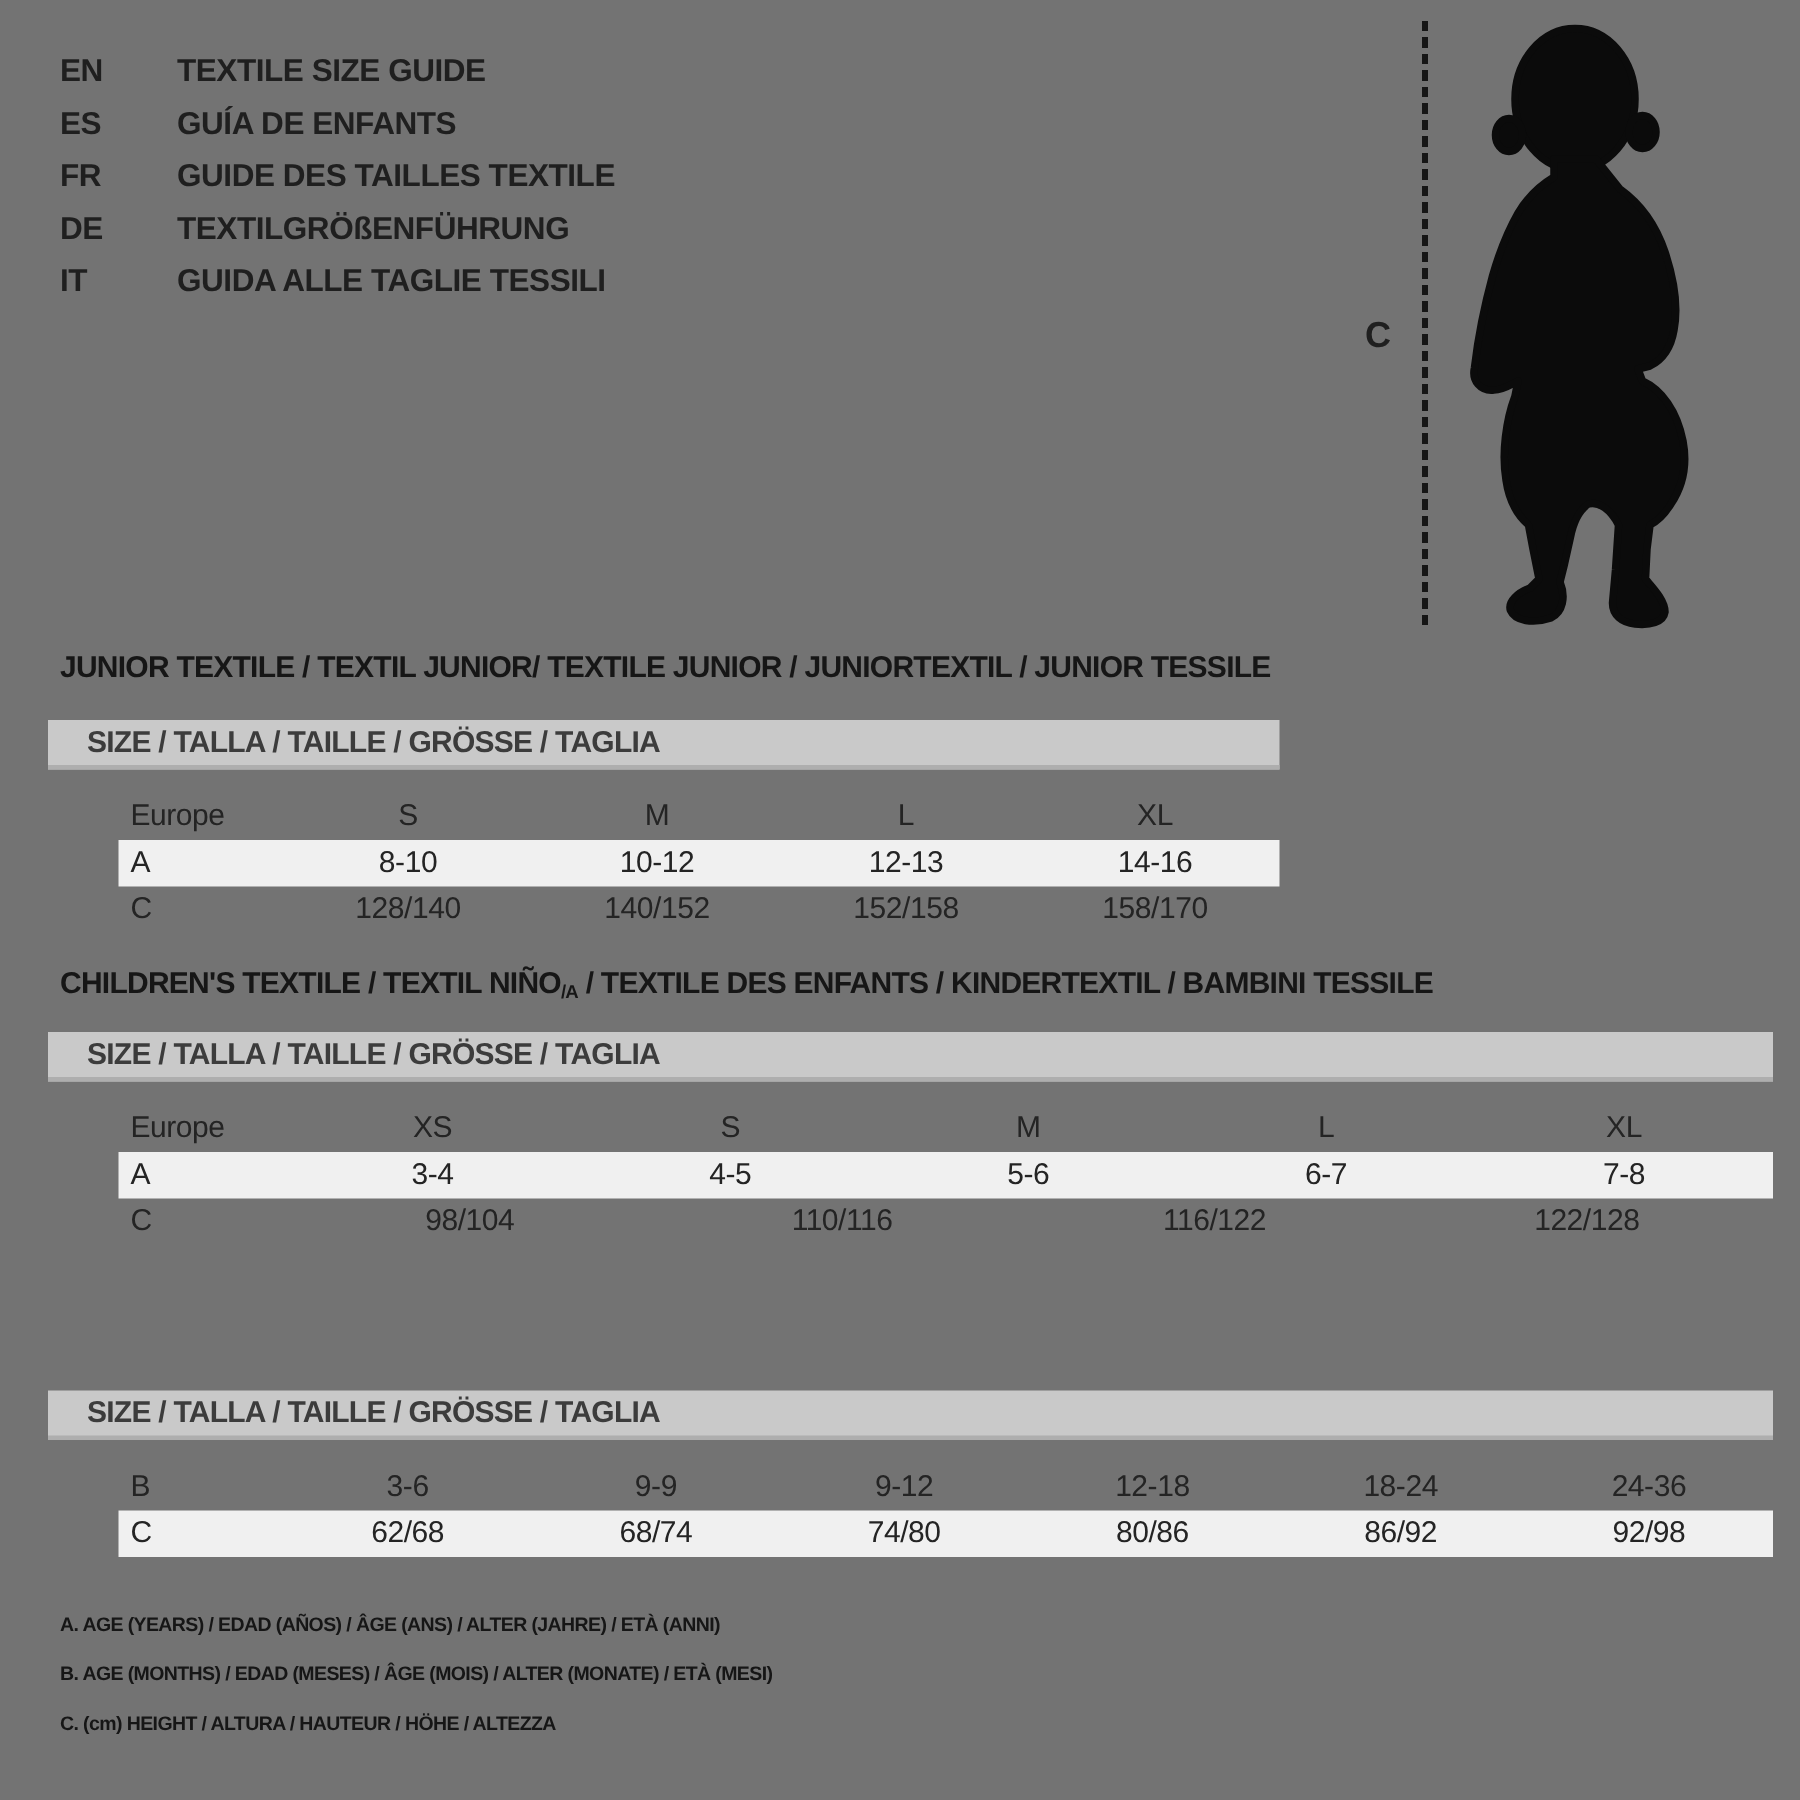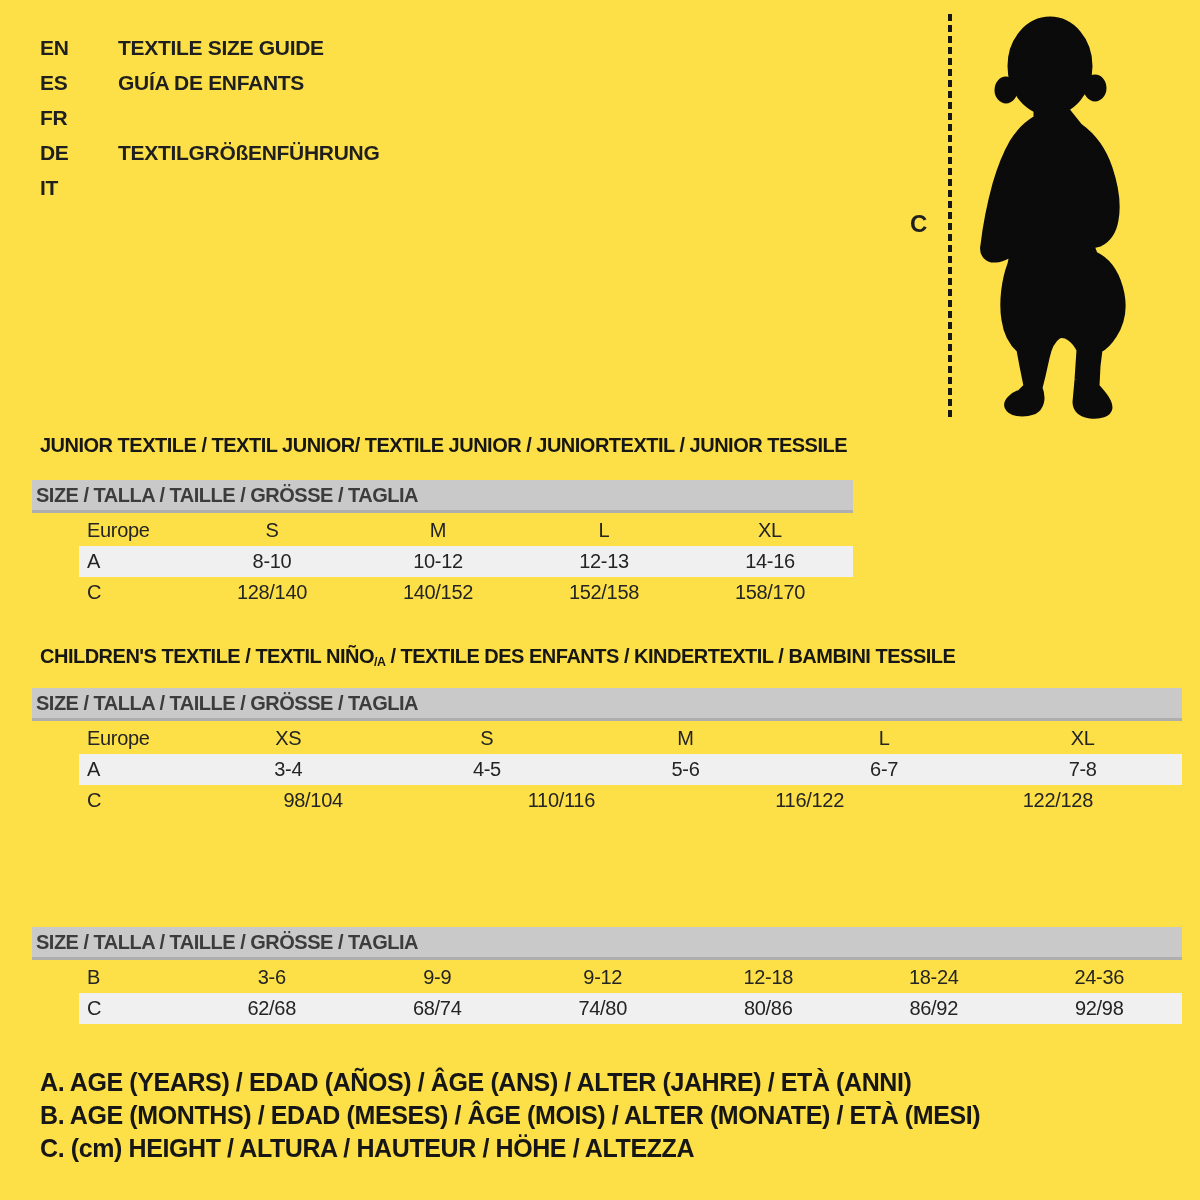--- a/index.html
+++ b/index.html
@@ -1,17 +1,17 @@
 <!DOCTYPE html>
 <html><head>
 <meta charset="utf-8">
 <style>
   html,body{margin:0;padding:0;background:#fff;}
   .page{
-    position:relative;width:1200px;height:1200px;background:#fde047;overflow:hidden;
+    position:relative;width:1200px;height:1200px;background:#737373;overflow:hidden;
     color:#1f1f1f;font-family:"Liberation Sans","DejaVu Sans",sans-serif;
     -webkit-font-smoothing:antialiased;
   }
   
   .lang{position:absolute;left:40px;top:30px;}
   .lang-row{display:flex;height:35px;align-items:center;font-weight:700;font-size:21px;letter-spacing:-0.3px;}
   .lang-code{width:78px;}
   .lang-title{white-space:nowrap;}
   
   .fig-line{
@@ -26,54 +26,56 @@
   .title-junior{top:434px;}
   .title-children{top:645px;}
   .title-babies{top:846px;line-height:33px;}
   
   .size-table{position:absolute;left:32px;}
   .tbl-junior{top:480px;width:821px;}
   .tbl-children{top:688px;width:1150px;}
   .tbl-babies{top:927px;width:1150px;}
   .size-bar{
     height:30px;line-height:30px;background:#c9c9c9;border-bottom:3px solid #aeaeae;
-    font-weight:700;font-size:20px;color:#3c3c3c;padding-left:4px;letter-spacing:-0.5px;
-    margin-bottom:2px;white-space:nowrap;
+    font-weight:700;font-size:20px;color:#3c3c3c;padding-left:26px;letter-spacing:-0.5px;
+    margin-bottom:16px;white-space:nowrap;
   }
   .trow{display:flex;height:31px;line-height:31px;font-size:20px;letter-spacing:-0.3px;color:#242424;margin-left:47px;}
   .trow.alt{background:#f0f0f0;}
   .tlabel{width:110px;padding-left:8px;box-sizing:border-box;}
   .tcell{flex:1;text-align:center;}
   
-  .foot{position:absolute;left:40px;top:1066px;font-weight:700;font-size:25px;line-height:33px;letter-spacing:-0.4px;color:#161616;}
+  .foot{position:absolute;left:40px;top:1066px;font-weight:700;font-size:13px;line-height:33px;letter-spacing:-0.4px;color:#161616;}
   .foot div{white-space:nowrap;}
 </style>
 </head>
 <body>
 
 <div class="page">
 
   <div class="lang">
     <div class="lang-row">
       <span class="lang-code">EN</span>
       <span class="lang-title">TEXTILE SIZE GUIDE</span>
     </div>
     <div class="lang-row">
       <span class="lang-code">ES</span>
       <span class="lang-title">GUÍA DE ENFANTS</span>
     </div>
     <div class="lang-row">
       <span class="lang-code">FR</span>
+      <span class="lang-title">GUIDE DES TAILLES TEXTILE</span>
     </div>
     <div class="lang-row">
       <span class="lang-code">DE</span>
       <span class="lang-title">TEXTILGRÖßENFÜHRUNG</span>
     </div>
     <div class="lang-row">
       <span class="lang-code">IT</span>
+      <span class="lang-title">GUIDA ALLE TAGLIE TESSILI</span>
     </div>
   </div>
 
   <div class="fig-line"></div>
   <div class="fig-c">C</div>
   <svg class="fig-svg" width="180" height="406" viewBox="0 0 180 406" xmlns="http://www.w3.org/2000/svg">
     <g fill="#0b0b0b" stroke="#0b0b0b" stroke-width="5" stroke-linejoin="round" stroke-linecap="round">
       <ellipse cx="88" cy="52" rx="40" ry="47"></ellipse>
       <ellipse cx="44" cy="76" rx="9" ry="11"></ellipse>
       <ellipse cx="133" cy="74" rx="9" ry="11"></ellipse>

